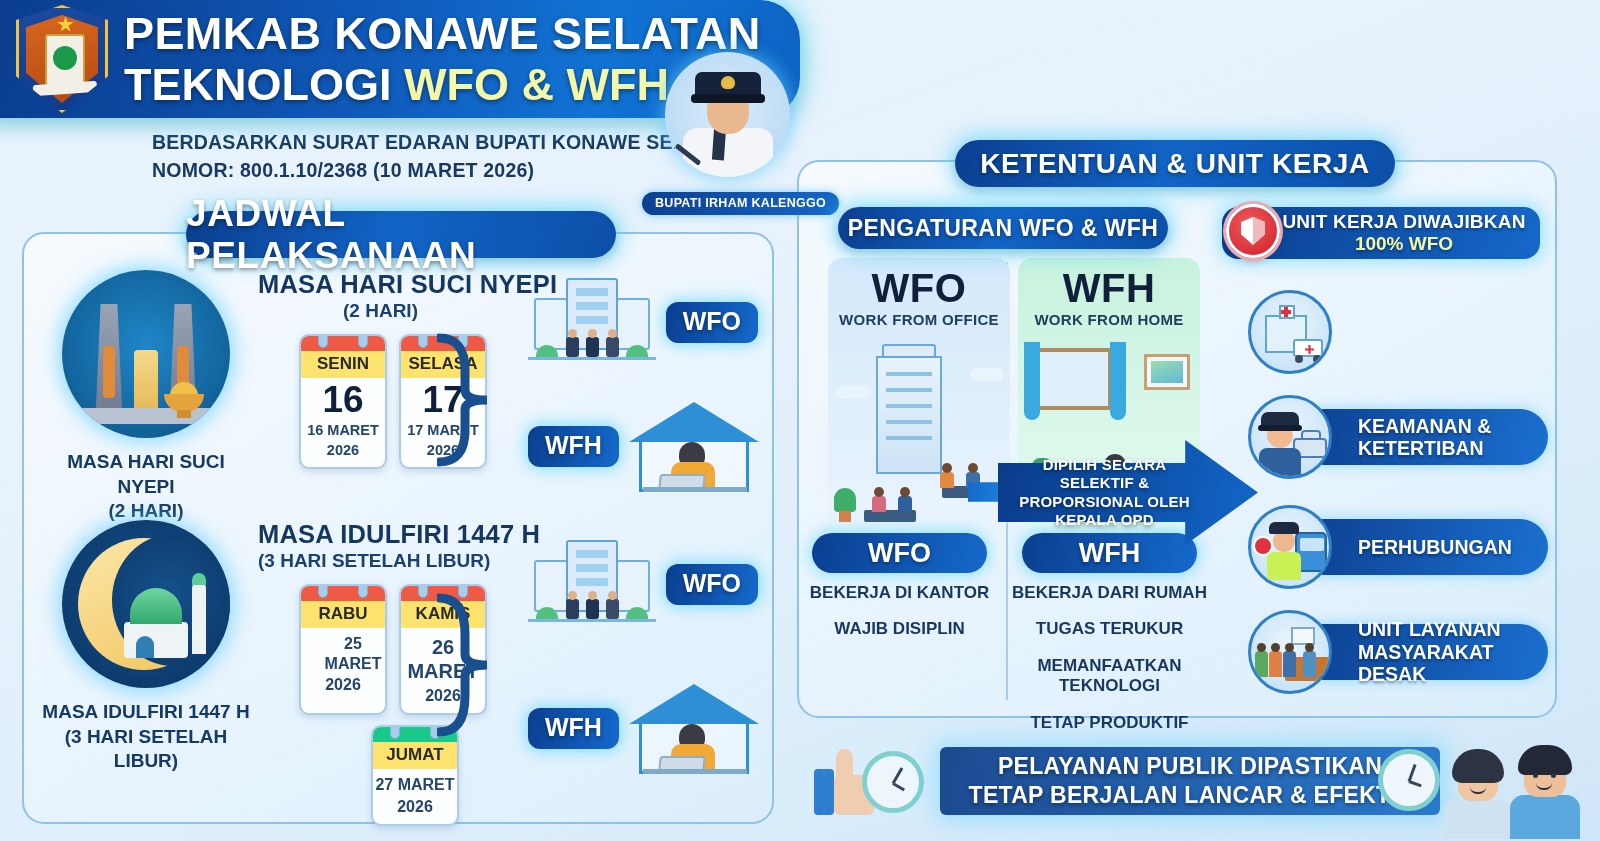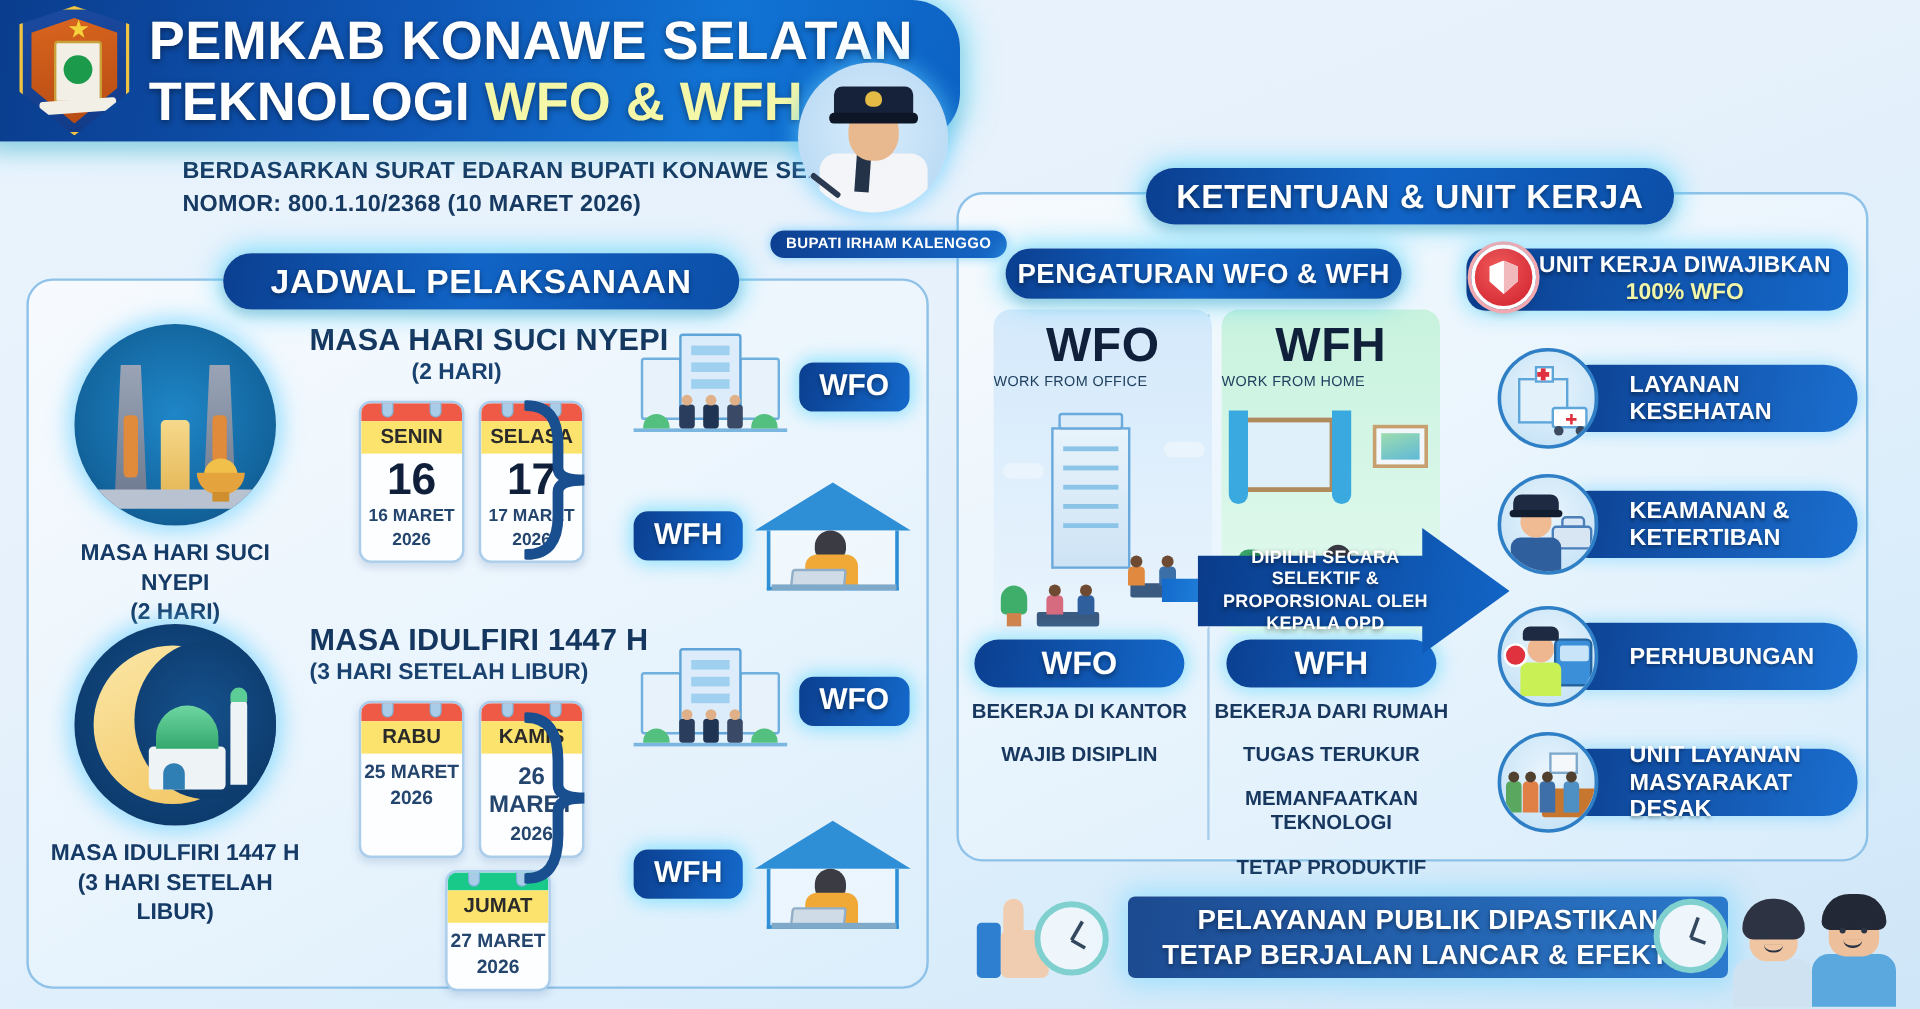--- a/index.html
+++ b/index.html
@@ -86,21 +86,21 @@
   #panel-left  { left: 22px; top: 232px; width: 752px; height: 592px; }
   #panel-right { left: 797px; top: 160px; width: 760px; height: 558px; }
 
   .pill {
     position: absolute; display: flex; align-items: center; justify-content: center;
     background: linear-gradient(100deg,#0b3f90 0%,#1164c6 48%,#0c4fa8 100%);
     border-radius: 30px; color: #fff; font-weight: bold;
     box-shadow: 0 0 20px 5px rgba(80,215,255,.62), 0 4px 10px rgba(0,0,0,.2);
     text-shadow: 0 2px 4px rgba(0,0,0,.4); z-index: 8;
   }
-  #pill-jadwal   { left: 186px; top: 211px; width: 430px; height: 47px; font-size: 28px; letter-spacing: .6px; }
+  #pill-jadwal   { left: 186px; top: 211px; width: 430px; height: 47px; font-size: 37px; letter-spacing: .6px; }
   #pill-ketentuan{ left: 955px; top: 140px; width: 440px; height: 47px; font-size: 28px; letter-spacing: .6px; }
   #pill-pengaturan{ left: 838px; top: 207px; width: 330px; height: 42px; font-size: 23px; letter-spacing: .4px; }
 
   
   .sched { position: absolute; display: flex; align-items: flex-start; }
   #sched-nyepi { left: 40px; top: 270px; }
   #sched-idul  { left: 40px; top: 520px; }
 
   .sched-icon-col { width: 212px; display: flex; flex-direction: column; align-items: center; }
   .icon-circle {
@@ -191,21 +191,21 @@
   .hm-person-head { position:absolute; left:50px; top:44px; width:26px; height:24px; background:#3b3b44; border-radius:13px 13px 8px 8px; }
   .hm-person-body { position:absolute; left:42px; top:64px; width:44px; height:26px; background:#f0a936; border-radius:10px 10px 0 0; }
   .hm-laptop { position:absolute; left:30px; top:76px; width:46px; height:16px; background:#cfdce8; border:2px solid #91aec6; border-radius:3px 3px 0 0; transform: skewX(-6deg); }
   .hm-desk { position:absolute; left:14px; bottom:2px; width:104px; height:5px; background:#7ea9c9; }
 
   
   .wcard { position: absolute; border-radius: 14px; overflow: hidden; }
   #wcard-wfo { left: 828px; top: 258px; width: 182px; height: 270px; background: linear-gradient(180deg,#d4e9fb,#e9f4fd); }
   #wcard-wfh { left: 1018px; top: 258px; width: 182px; height: 270px; background: linear-gradient(180deg,#c8f2de,#e4faf0); }
   .wcard-t { text-align: center; font-size: 40px; font-weight: bold; color: #10203a; margin-top: 8px; letter-spacing: .5px; }
-  .wcard-s { font-size: 12px; font-weight: normal; color: #20405f; letter-spacing: .3px; }
+  .wcard-s { text-align: center; font-size: 15px; font-weight: bold; color: #20405f; letter-spacing: .3px; }
 
   .wscene { position: absolute; left: 0; right: 0; bottom: 0; height: 190px; }
   
   .ws-tower { position:absolute; left:48px; top:18px; width:66px; height:118px; background:linear-gradient(180deg,#e8f3fb,#cde3f5); border:2px solid #6aa9dc; }
   .ws-tower-top { position:absolute; left:54px; top:6px; width:54px; height:14px; background:#dcecf9; border:2px solid #6aa9dc; border-radius:3px; }
   .ws-grid { position:absolute; background:#8cc4e8; }
   .ws-cloud { position:absolute; width:34px; height:13px; background:#eaf4fc; border-radius:9px; }
   .ws-desk { position:absolute; bottom:6px; height:12px; background:#3b5a80; border-radius:2px; }
   .ws-emp { position:absolute; bottom:16px; width:14px; height:24px; }
   .ws-emp i { position:absolute; bottom:0; width:14px; height:16px; border-radius:4px 4px 0 0; display:block; }
@@ -506,21 +506,21 @@
     </div>
     <div class="sched-mid">
       <div class="sched-title">MASA IDULFIRI 1447 H</div>
       <div class="sched-sub">(3 HARI SETELAH LIBUR)</div>
       <div class="cal-row">
         <div class="cal">
           <div class="cal-top"></div>
             <div class="cal-ring l"></div>
             <div class="cal-ring r"></div>
           <div class="cal-day">RABU</div>
-          <div class="cal-date" style="font-size:16px;margin-top:6px;">25 MARET</div>
+          <div class="cal-date" style="font-size:16px;margin-top:6px;margin-left:20px;">25 MARET</div>
           <div class="cal-date" style="font-size:16px;">2026</div>
         </div>
         <div class="cal">
           <div class="cal-top"></div>
             <div class="cal-ring l"></div>
             <div class="cal-ring r"></div>
           <div class="cal-day">KAMIS</div>
           <div class="cal-date" style="font-size:20px;margin-top:7px;">26 MARET</div>
           <div class="cal-date" style="font-size:16px;">2026</div>
         </div>
@@ -672,26 +672,20 @@
 
   <div id="unit-head">
     <div class="l1">UNIT KERJA DIWAJIBKAN</div>
     <div class="l2">100% WFO</div>
   </div>
   <div class="shield-badge">
       <div class="shield-glyph"></div>
     </div>
 
   <div class="unit-row" style="top:290px;">
-    <div class="unit-bar">
-      <div class="unit-label">
-        <div>LAYANAN</div>
-        <div>KESEHATAN</div>
-      </div>
-    </div>
     <div class="unit-circle">
       <div class="hp-b"></div>
         <div class="hp-cross-box"></div>
         <div class="hp-cross-v"></div>
         <div class="hp-cross-h"></div>
       <div class="hp-amb"></div>
         <div class="hp-wheel" style="right:26px;"></div>
         <div class="hp-wheel" style="right:8px;"></div>
     </div>
   </div>

